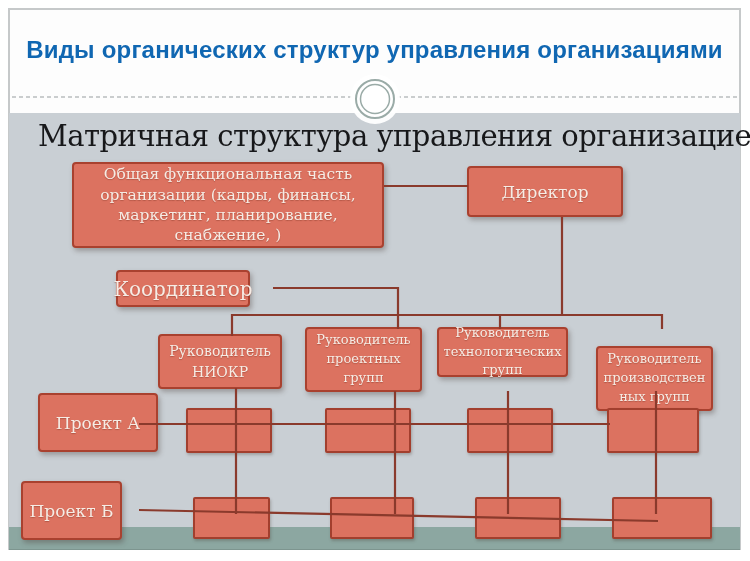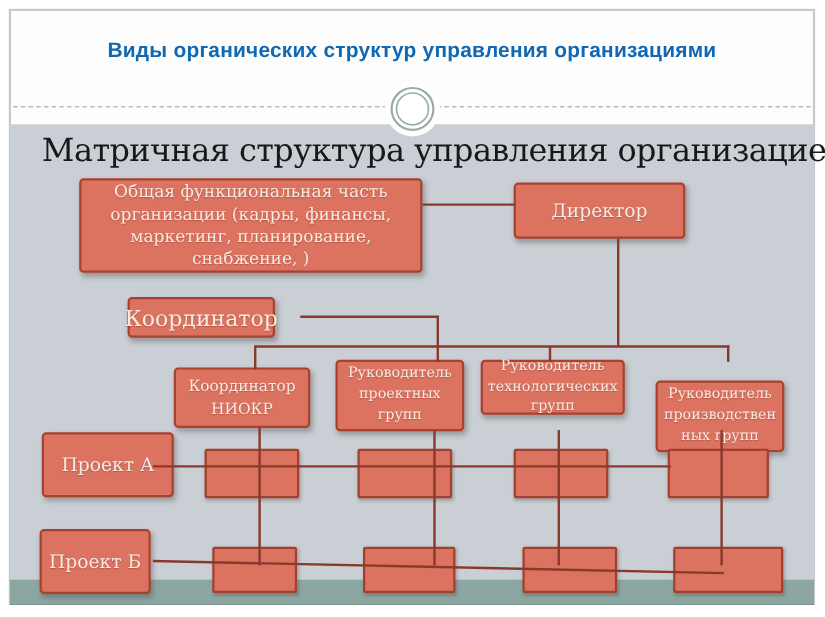--- a/index.html
+++ b/index.html
@@ -15,21 +15,21 @@
     position:absolute;left:9px;top:113px;width:731px;height:437px;
     background:#c9cfd4;
   }
   .bottom-band{
     position:absolute;left:9px;top:527px;width:731px;height:22px;
     background:#8ca7a1;border-bottom:1px solid #7d958f;
   }
   .header-title{
     position:absolute;left:9px;top:36px;width:731px;text-align:center;
     font-family:"Liberation Sans", sans-serif;font-weight:bold;
-    font-size:19px;color:#1067b2;letter-spacing:.2px;
+    font-size:24px;color:#1067b2;letter-spacing:.2px;
   }
   .slide-title{
     position:absolute;left:38px;top:119px;width:690px;
     font-family:"DejaVu Serif", serif;font-size:29px;color:#17181a;
     letter-spacing:-0.5px;white-space:nowrap;
   }
   .box{
     position:absolute;box-sizing:border-box;
     background:#dc7260;border:2px solid #a9412f;border-radius:4px;
     color:#f6ece5;display:flex;align-items:center;justify-content:center;
@@ -39,21 +39,21 @@
   }
   .box-functional{left:72px;top:162px;width:312px;height:86px;font-size:15.5px;line-height:1.32;padding:2px 20px;}
   .box-director{left:467px;top:166px;width:156px;height:51px;font-size:17px;}
   .box-coordinator{left:116px;top:270px;width:134px;height:37px;font-size:20px;}
   .box-mgr{font-size:13px;line-height:1.45;padding:2px 4px;overflow-wrap:anywhere;}
   .box-mgr1{left:158px;top:334px;width:124px;height:55px;font-size:14px;}
   .box-mgr2{left:305px;top:327px;width:117px;height:65px;}
   .box-mgr3{left:437px;top:327px;width:131px;height:50px;}
   .box-mgr4{left:596px;top:327px;width:117px;height:65px;margin-top:19px;}
   .box-projA{left:38px;top:393px;width:120px;height:59px;font-size:17px;}
-  .box-projB{left:36px;top:481px;width:101px;height:59px;font-size:17px;}
+  .box-projB{left:21px;top:481px;width:101px;height:59px;font-size:17px;}
   .cell{
     position:absolute;box-sizing:border-box;background:#dc7260;
     border:2px solid #a23f2e;border-radius:2px;z-index:2;
     box-shadow:1px 2px 3px rgba(70,55,50,.3);
   }
   .cell-a1{left:186px;top:408px;width:86px;height:45px;}
   .cell-a2{left:325px;top:408px;width:86px;height:45px;}
   .cell-a3{left:467px;top:408px;width:86px;height:45px;}
   .cell-a4{left:607px;top:408px;width:92px;height:45px;}
   .cell-b1{left:193px;top:497px;width:77px;height:42px;}
@@ -72,21 +72,21 @@
 <div class="content-bg"></div>
 <div class="bottom-band"></div>
 
 <div class="header-title">Виды органических структур управления организациями</div>
 <div class="slide-title">Матричная структура управления организацией</div>
 
 <div class="box box-functional">Общая функциональная часть организации (кадры, финансы, маркетинг, планирование, снабжение, )</div>
 <div class="box box-director">Директор</div>
 <div class="box box-coordinator">Координатор</div>
 
-<div class="box box-mgr box-mgr1">Координатор НИОКР</div>
+<div class="box box-mgr box-mgr1">Руководитель НИОКР</div>
 <div class="box box-mgr box-mgr2">Руководитель проектных групп</div>
 <div class="box box-mgr box-mgr3">Руководитель технологических групп</div>
 <div class="box box-mgr box-mgr4">Руководитель производственных групп</div>
 
 <div class="box box-projA">Проект А</div>
 <div class="box box-projB">Проект Б</div>
 
 <div class="cell cell-a1"></div>
 <div class="cell cell-a2"></div>
 <div class="cell cell-a3"></div>

